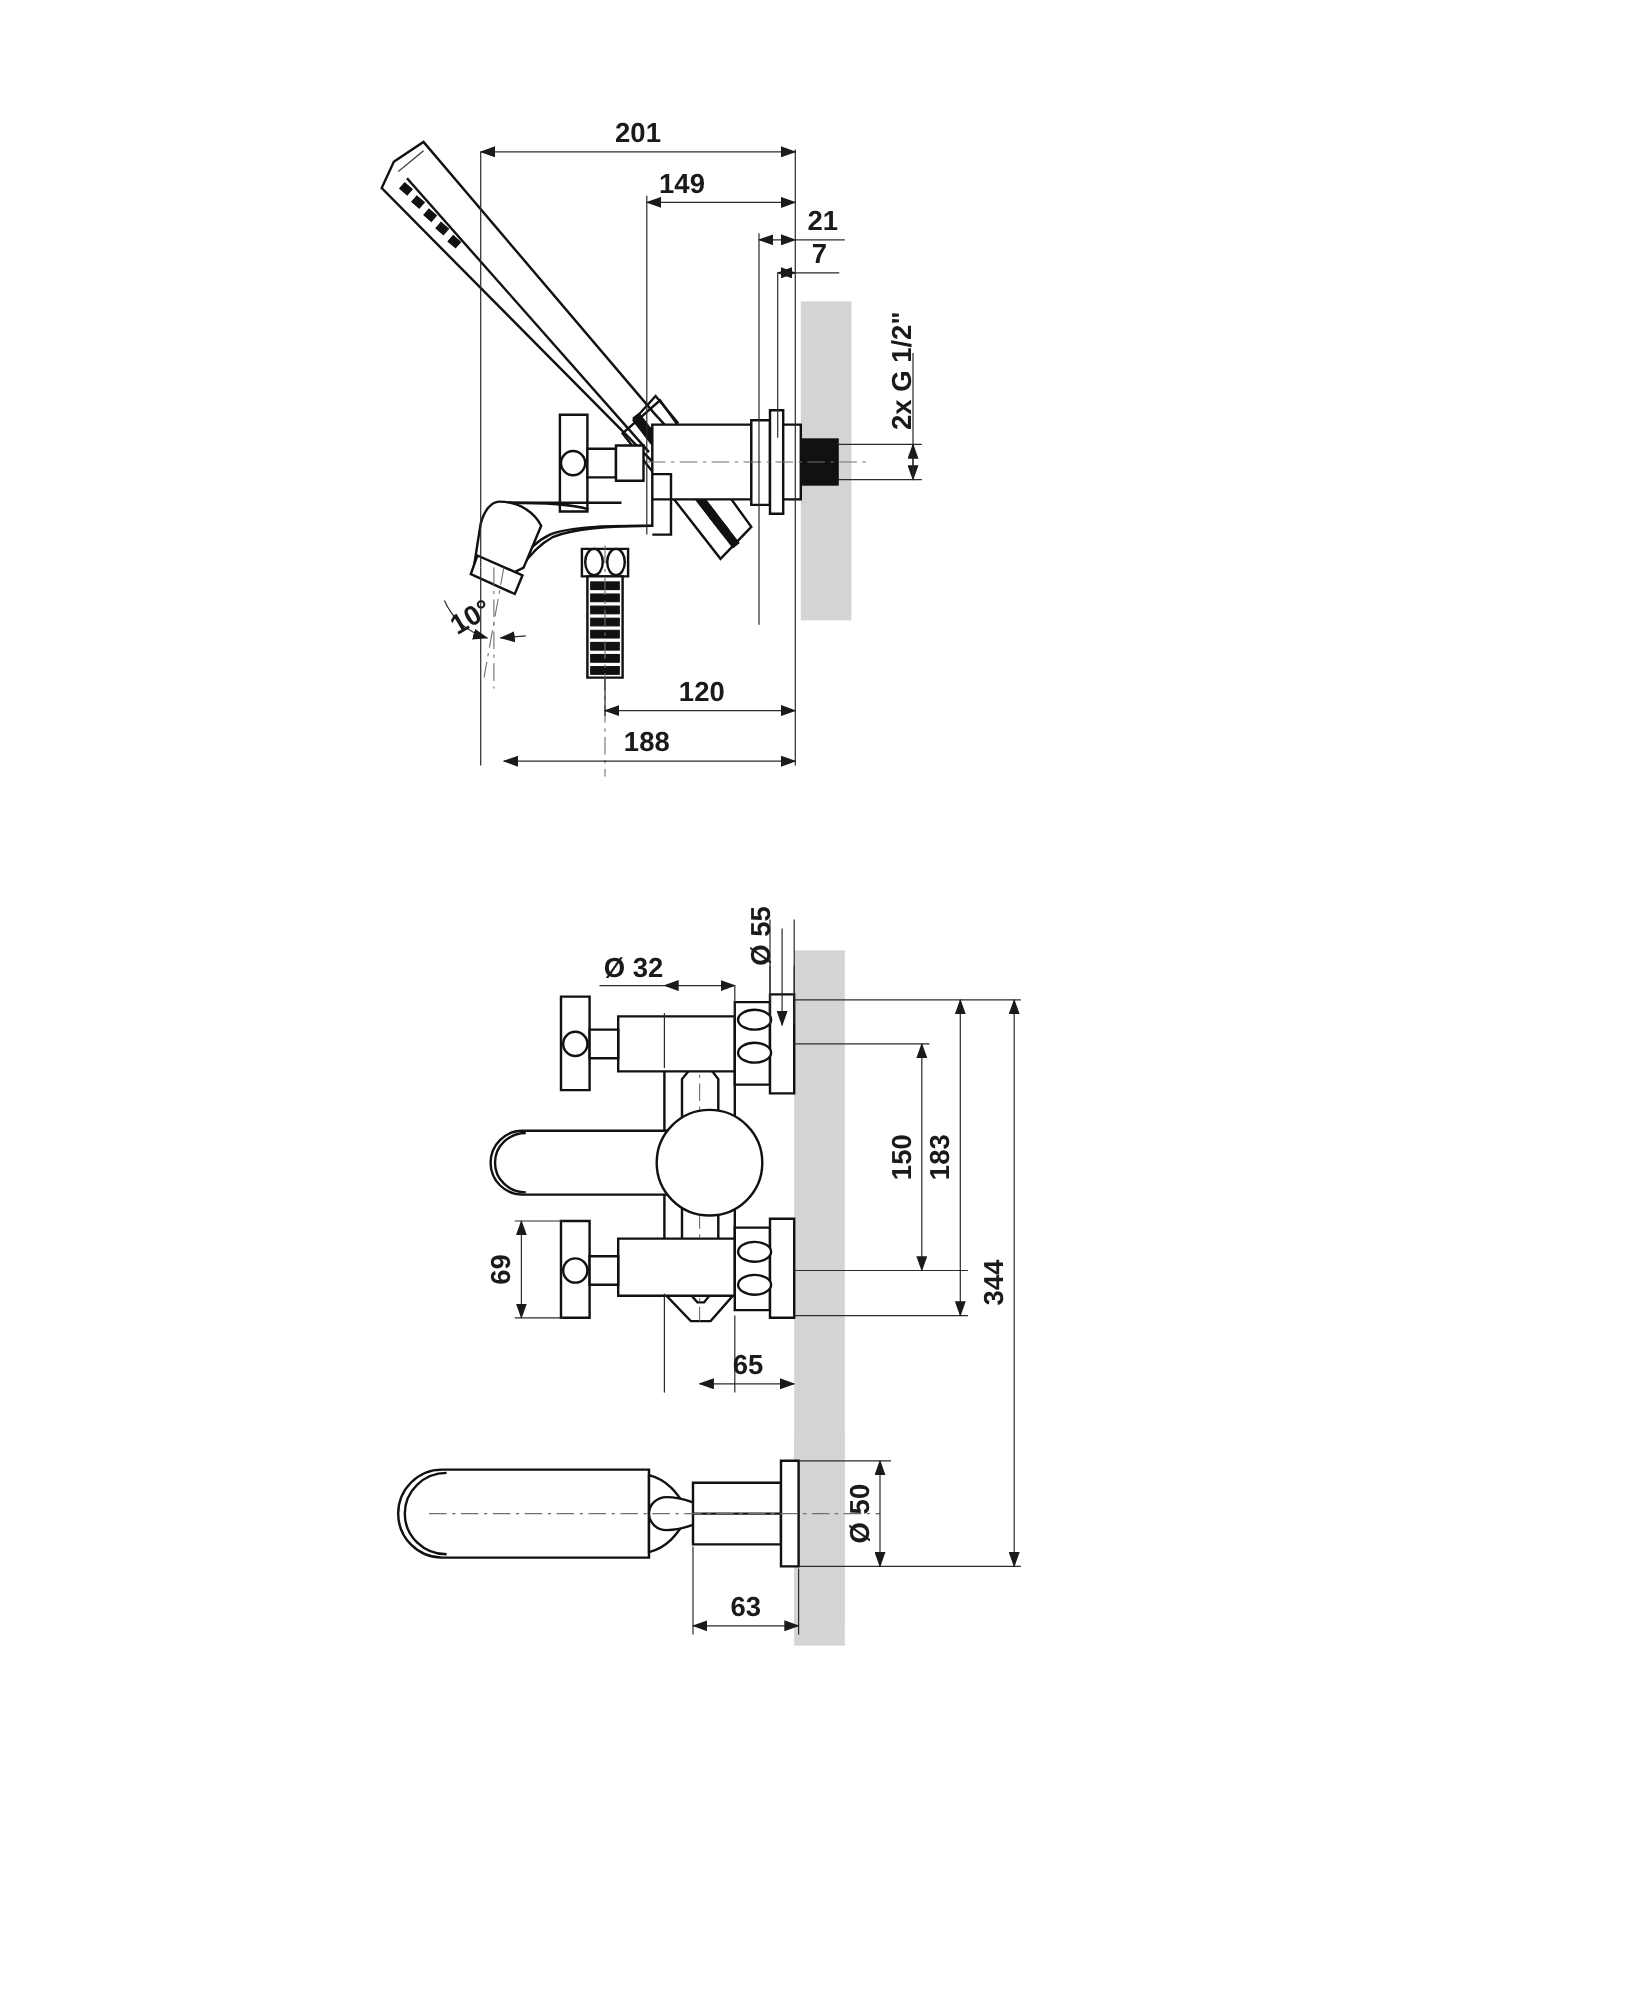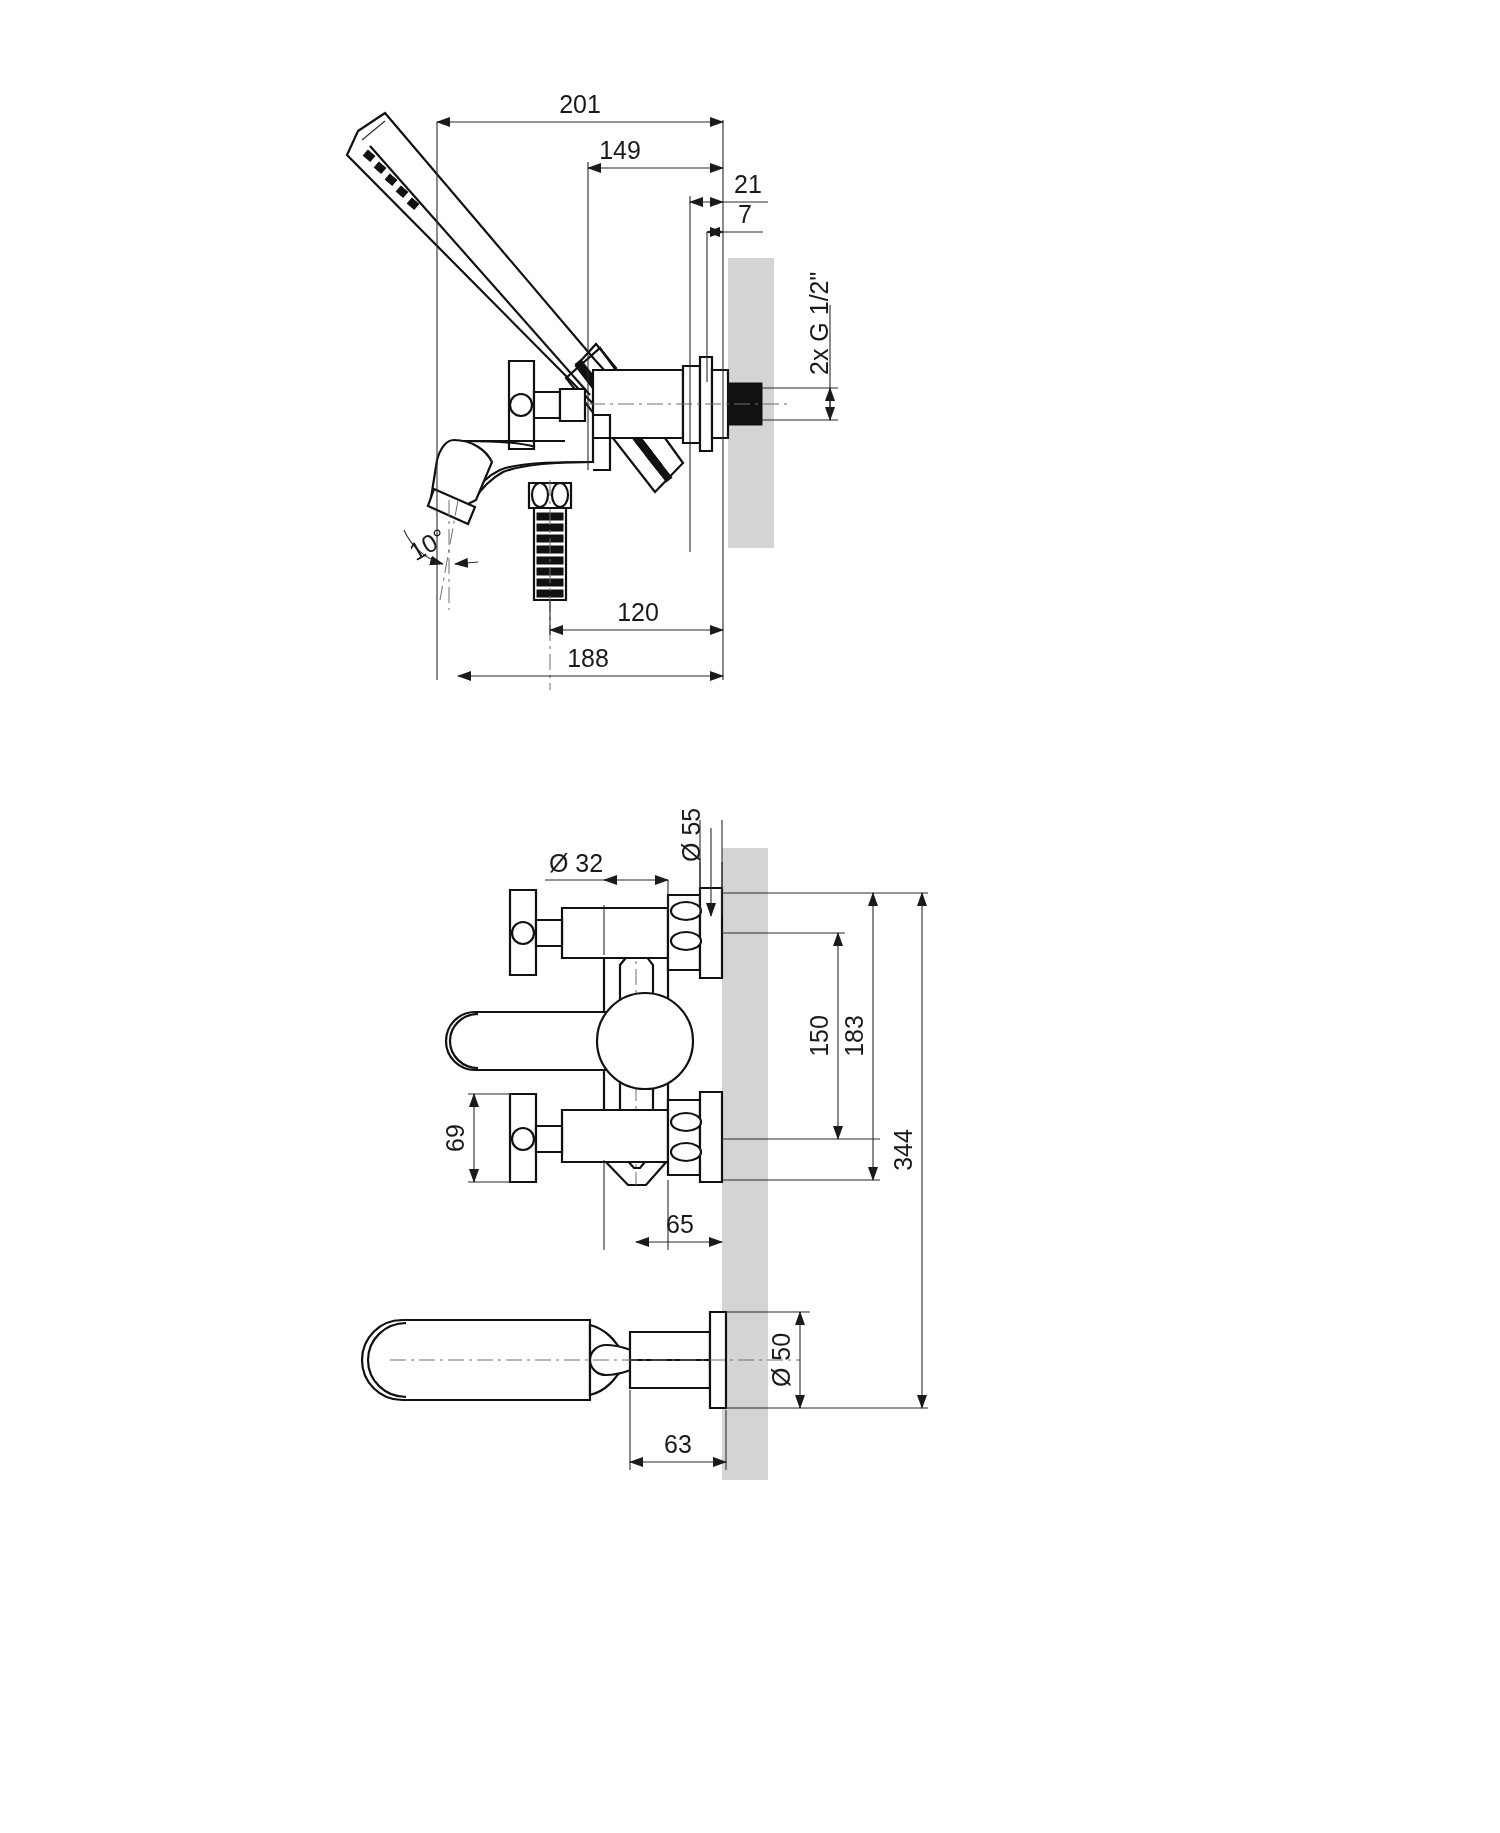--- a/index.html
+++ b/index.html
@@ -11,23 +11,24 @@
   body {
     width: 1500px;
     height: 1833px;
     font-family: "Liberation Sans", sans-serif;
     overflow: hidden;
     position: relative;
   }
   #drawing-root {
     position: absolute;
     left: 0;
-    top: 0;
+    top: 16px;
     width: 1500px;
     height: 1555px;
+    font-weight: bold;
   }
   svg.sheet {
     display: block;
     width: 1500px;
     height: 1833px;
     background: #ffffff;
   }
   .dimtext {
     font-family: "Liberation Sans", sans-serif;
     font-size: 25px;

